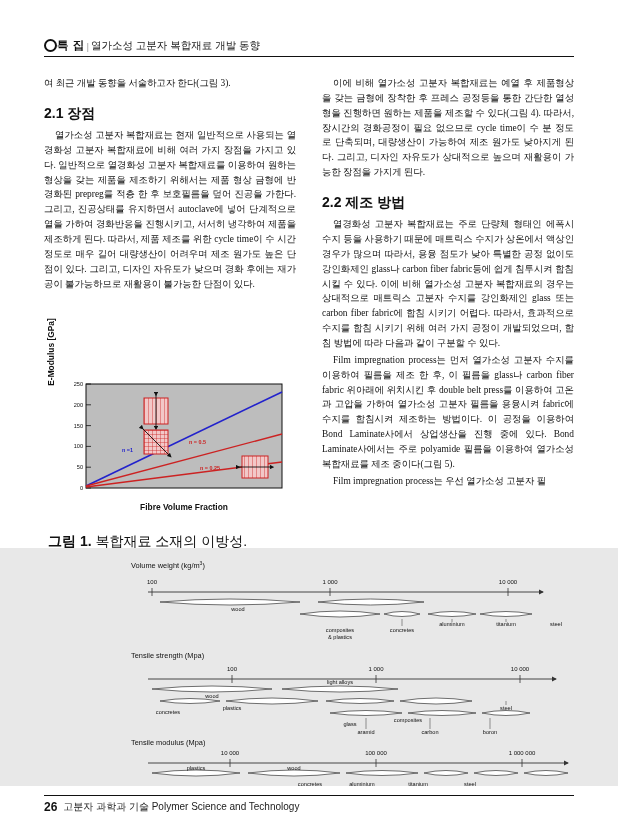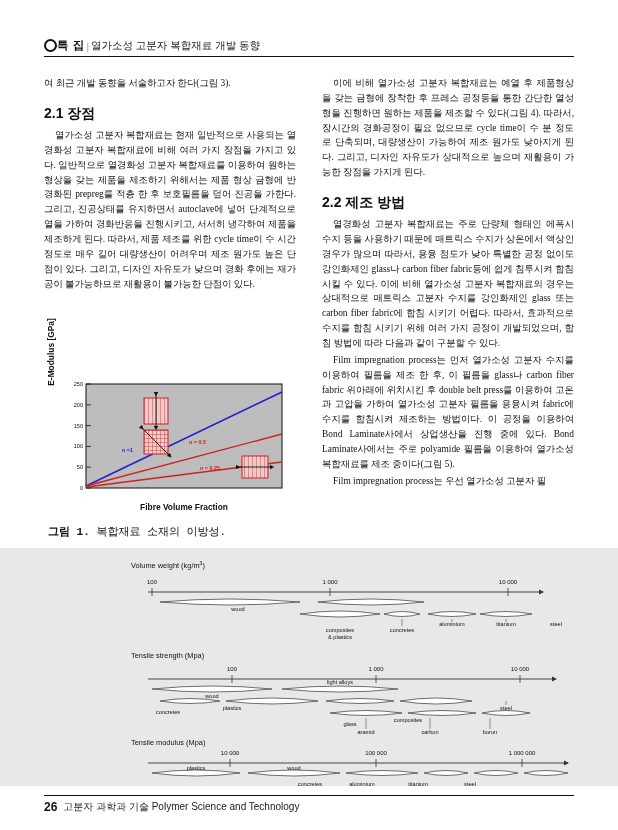--- a/index.html
+++ b/index.html
@@ -129,23 +129,23 @@
     left: 36px;
     top: 124px;
     width: 200px;
     text-align: center;
     font-family: "Liberation Sans", sans-serif;
     font-weight: bold;
     font-size: 8.4px;
     color: #111;
   }
   .fig1-caption {
-    margin-top: 8px;
-    font-size: 11px;
-    font-family: Liberation Mono, monospace;
+    margin-top: 17px;
+    font-size: 14px;
+    font-family: Liberation Sans, sans-serif;
     color: #111;
   }
   .fig1-caption b { font-weight: bold; }
   
   .fig2-band {
     position: absolute;
     left: 0;
     top: 548px;
     width: 618px;
     height: 238px;

